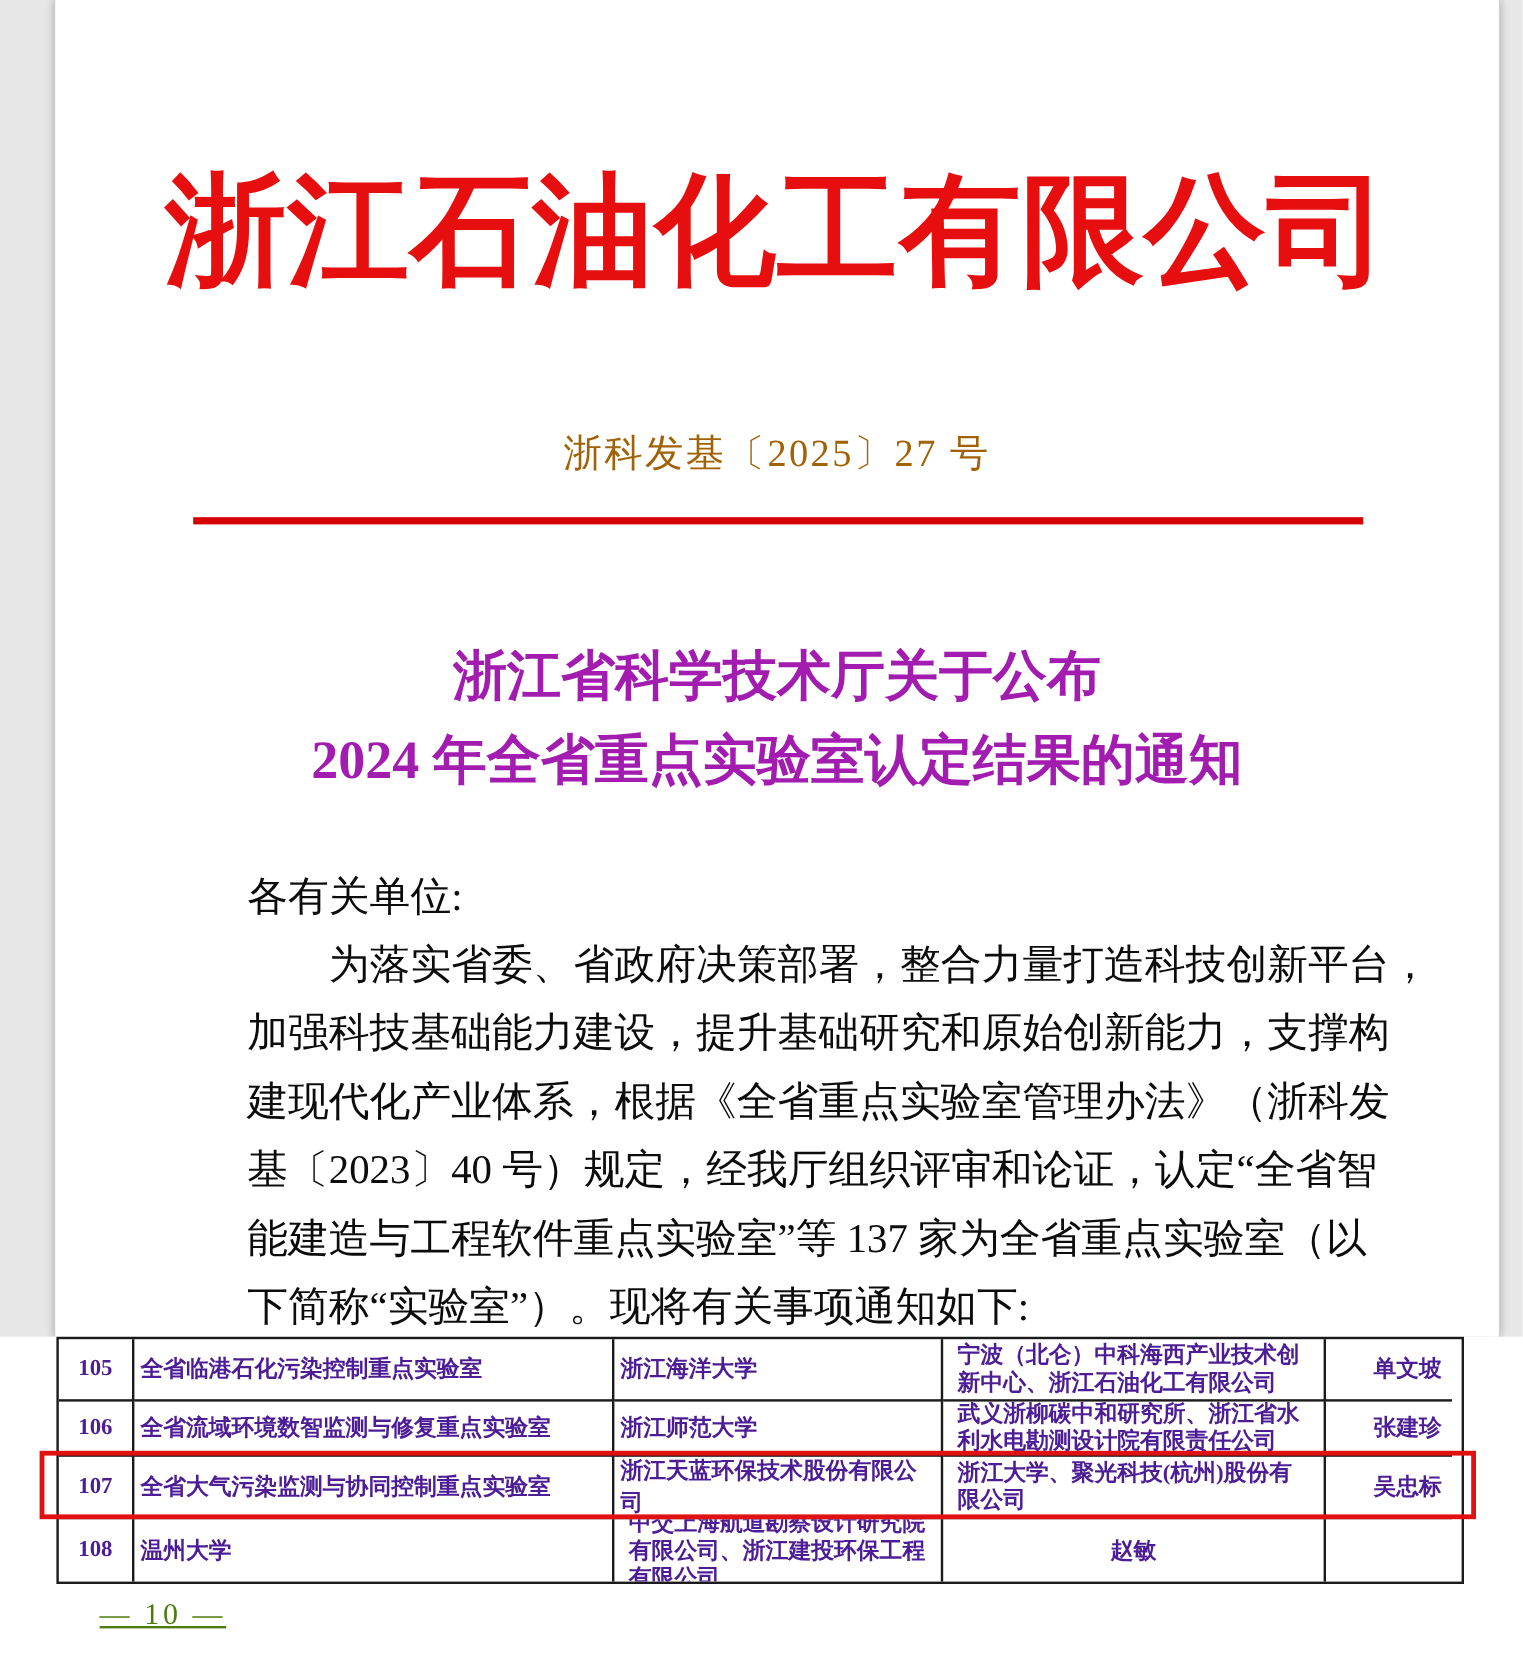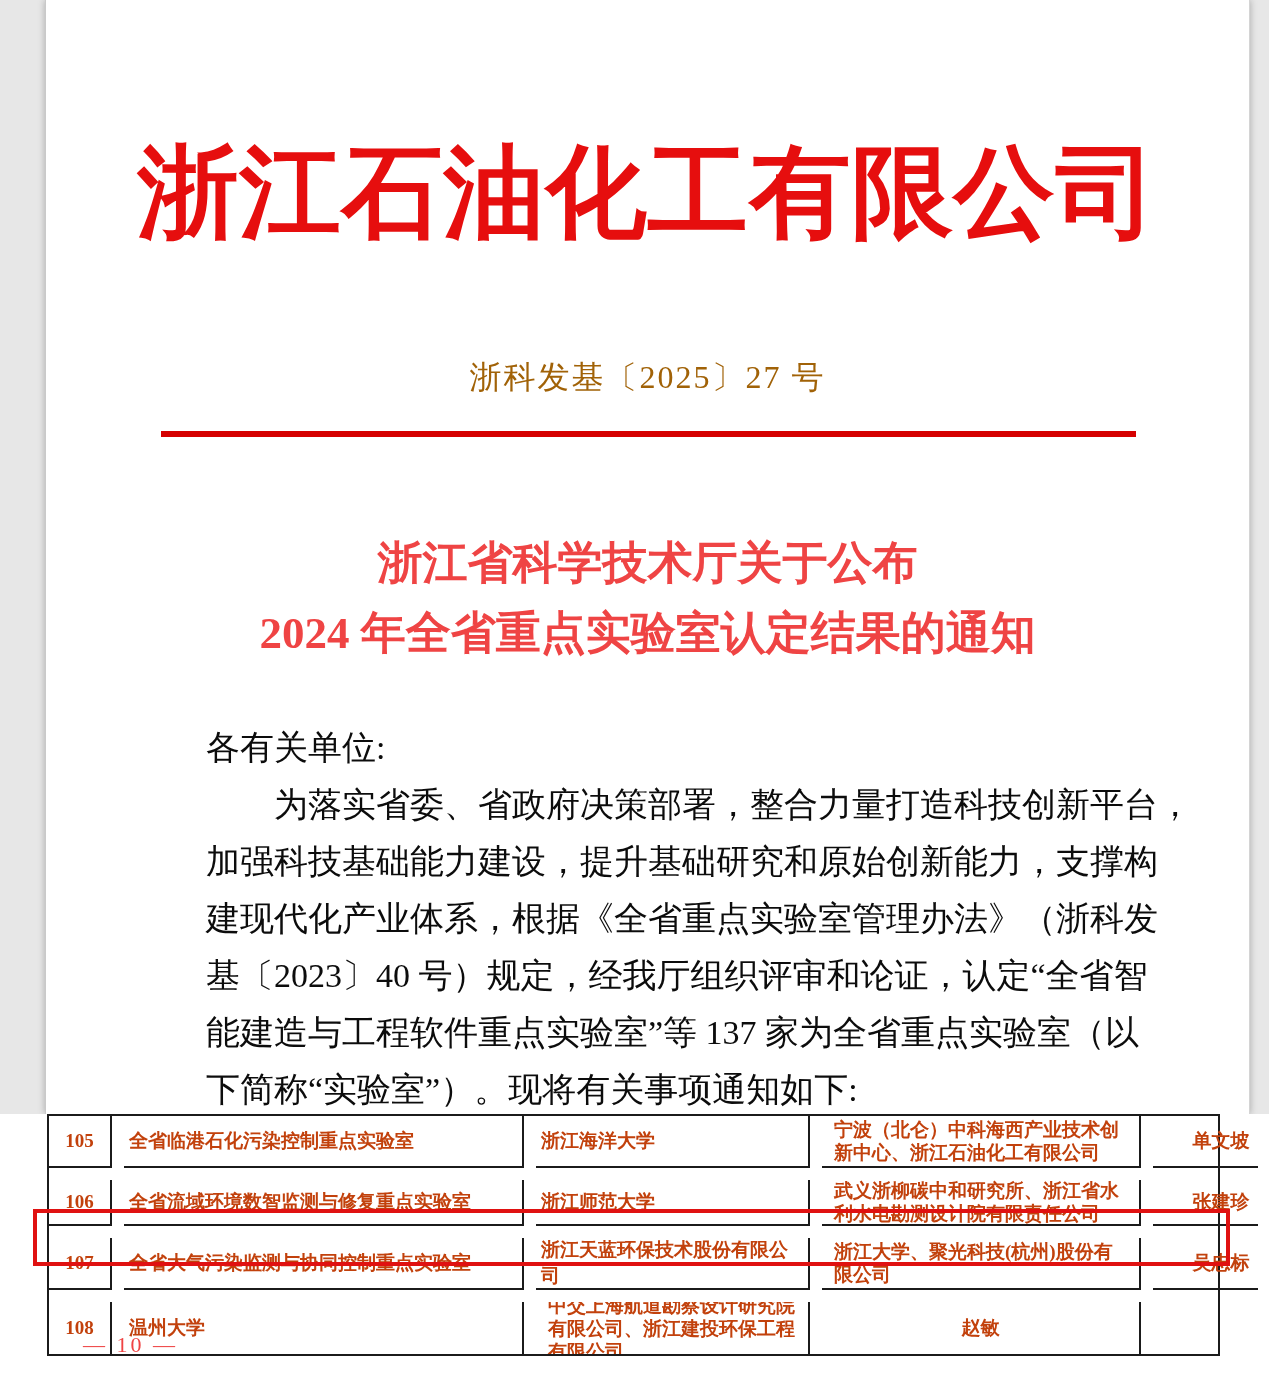--- a/index.html
+++ b/index.html
@@ -11,45 +11,45 @@
   .paper{position:absolute;left:45px;top:0;width:1203px;height:1114px;background:#ffffff;
          box-shadow:0 0 7px rgba(0,0,0,0.28);border-left:1px solid #c9c9c9;border-right:1px solid #d4d4d4;}
 
   .letterhead{position:absolute;left:0;top:138px;width:1203px;text-align:center;
               font-size:101px;font-weight:900;letter-spacing:1px;line-height:110px;}
   .doc-number{position:absolute;left:0;top:356px;width:1203px;text-align:center;
               font-size:32px;color:#a16207;letter-spacing:2px;}
   .red-rule{position:absolute;left:115px;top:431px;width:975px;height:6px;}
 
   .notice-title{position:absolute;left:0;top:528px;width:1203px;text-align:center;
-                font-size:45px;font-weight:bold;color:#ef4444;line-height:70px;}
+                font-size:45px;font-weight:bold;color:#a21caf;line-height:70px;}
 
   .body-text{position:absolute;left:160px;top:719px;width:960px;font-size:34px;color:#0c0c0c;}
   .body-text .line{height:57px;line-height:57px;white-space:nowrap;}
   .body-text .indent{padding-left:68px;font-family:Liberation Serif, serif;}
 
   
   .bottom-section{position:absolute;left:0;top:1114px;width:1269px;height:272px;background:#ffffff;}
 
   .result-table{position:absolute;left:47px;top:1114px;width:1169px;border:2px solid #1b1b1b;
                 display:grid;grid-template-columns:63px 400px 274px 319px 105px;
                 grid-template-rows:52px 46px 52px 52px;
-                font-family:"Liberation Serif","DejaVu Serif",serif;font-weight:600;color:#c2410c;gap:12px;}
+                font-family:"Liberation Serif","DejaVu Serif",serif;font-weight:600;color:#4c1d95;}
   .cell{border-right:2px solid #1b1b1b;border-bottom:2px solid #1b1b1b;
         display:flex;align-items:center;font-size:19px;overflow:hidden;}
   .cell:nth-child(5n){border-right:none;padding-left:31px;}
   .cell.last-row{border-bottom:none;}
   .cell.center{justify-content:center;text-align:center;}
   .cell.left{justify-content:flex-start;padding-left:5px;padding-right:6px;}
   .cell.wrap{line-height:23px;padding:2px 8px 2px 12px;}
 
   .highlight-box{position:absolute;left:33px;top:1209px;width:1189px;height:49px;
                  border:4px solid #e01111;background:transparent;pointer-events:none;}
 
-  .page-number{position:absolute;left:83px;top:1332px;font-size:22px;color:#ef4444;letter-spacing:3px;white-space:nowrap;}
+  .page-number{position:absolute;left:83px;top:1332px;font-size:25px;color:#4d7c0f;letter-spacing:3px;white-space:nowrap;text-decoration:underline;}
 </style>
 </head>
 <body>
 
 <div id="stage">
 
   <div class="top-section">
     <div class="paper">
 
       <div class="letterhead" style="color:#e60e0e;">浙江石油化工有限公司</div>

